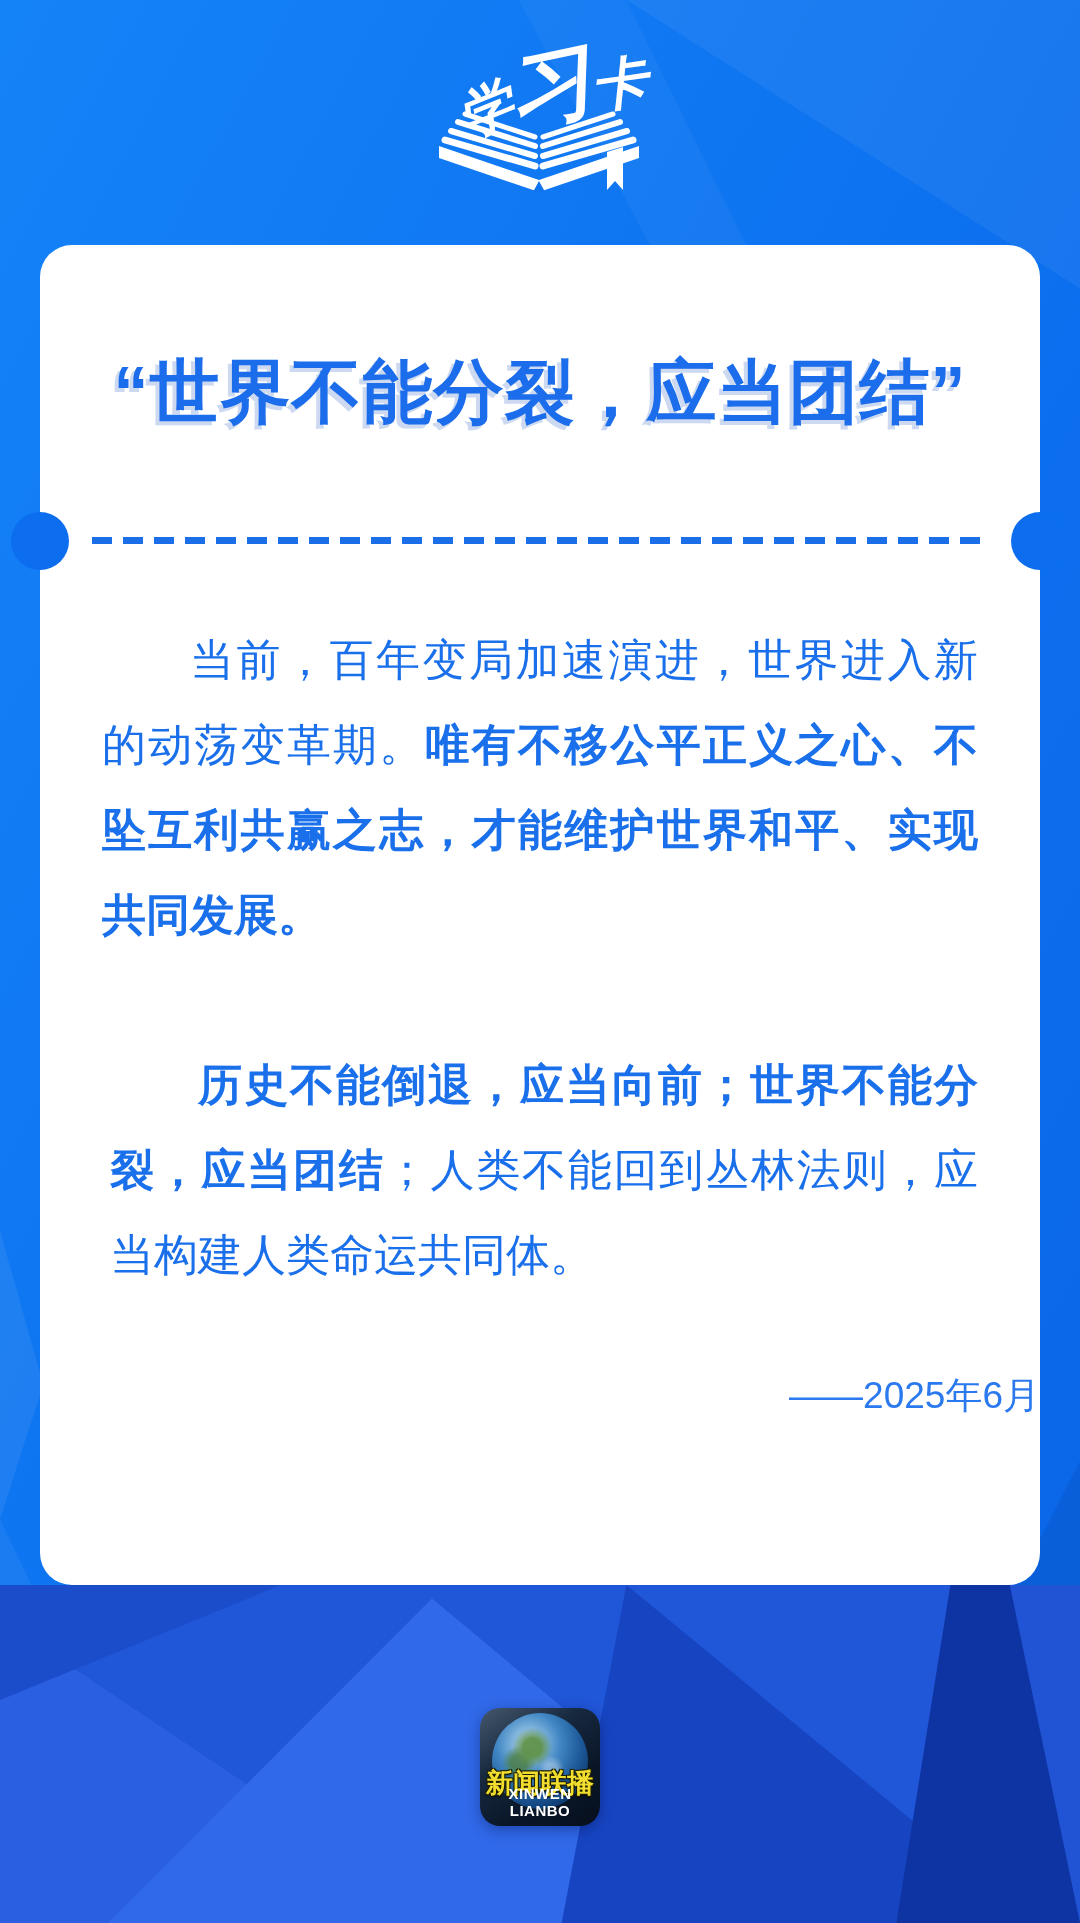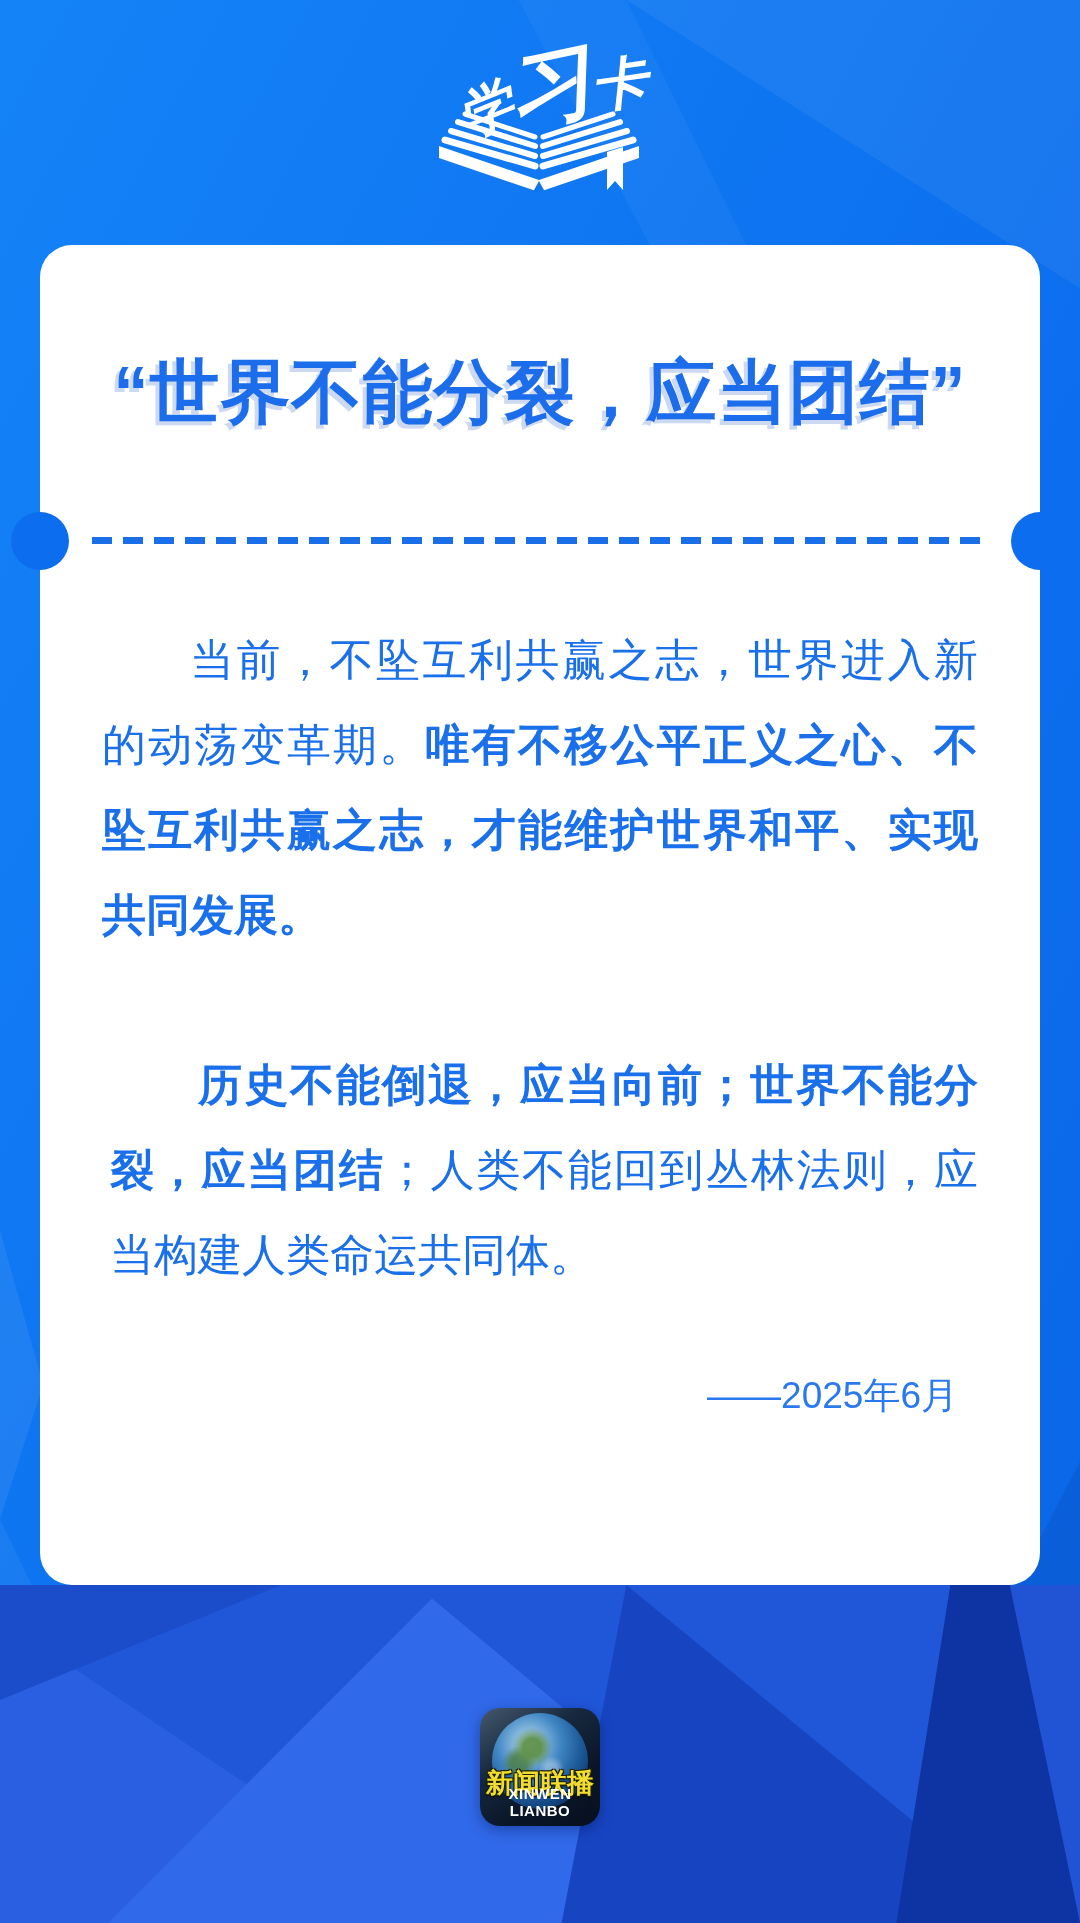--- a/index.html
+++ b/index.html
@@ -45,21 +45,21 @@
     background:repeating-linear-gradient(90deg,#1a6fe8 0 20px,transparent 20px 31px);}
   .notch{position:absolute;width:58px;height:58px;border-radius:50%;background:#0c6eee;
     top:50%;transform:translateY(-50%);}
   .notch-left{left:-29px;}
   .notch-right{right:-29px;}
   .card-body{margin-top:72px;padding:0 62px;font-size:44px;line-height:85px;
     color:#1a6feb;text-align:justify;}
   .card-body p{margin:0;text-indent:2em;}
   .card-body p + p{margin-top:85px;margin-left:8px;}
   .card-body b{font-weight:800;}
-  .attribution{margin-top:70px;padding-right:82px;text-align:right;
+  .attribution{margin-top:70px;text-align:right;
     color:#2a79ee;font-size:37px;line-height:57px;font-weight:400;}
   
   .channel-badge{position:absolute;left:50%;top:1708px;transform:translateX(-50%);
     width:120px;height:118px;border-radius:20px;overflow:hidden;text-align:center;
     background:linear-gradient(145deg,#46586c 0%,#17293f 35%,#0a1628 68%,#060f1d 100%);
     box-shadow:0 4px 14px rgba(0,10,60,.35);}
   .earth{position:absolute;left:50%;top:5px;transform:translateX(-50%);
     width:96px;height:96px;border-radius:50%;
     background:
       radial-gradient(circle at 42% 36%, rgba(96,146,74,.95) 0 11%, rgba(96,146,74,0) 24%),
@@ -115,21 +115,21 @@
   <div class="quote-card">
     <h1 class="card-title">“世界不能分裂，应当团结”</h1>
 
     <div class="divider-row">
       <div class="dash-line"></div>
       <div class="notch notch-left"></div>
       <div class="notch notch-right"></div>
     </div>
 
     <div class="card-body">
-        <p><span>当前，不坠互利共赢之志，世界进入新的动荡变革期。</span><b>唯有不移公平正义之心、不坠互利共赢之志，才能维护世界和平、实现共同发展。</b></p>
+        <p><span>当前，百年变局加速演进，世界进入新的动荡变革期。</span><b>唯有不移公平正义之心、不坠互利共赢之志，才能维护世界和平、实现共同发展。</b></p>
         <p><b>历史不能倒退，应当向前；世界不能分裂，应当团结</b><span>；人类不能回到丛林法则，应当构建人类命运共同体。</span></p>
       </div>
 
     <div class="attribution">
       <div>——2025年6月</div>
     </div>
   </div>
 
   <div class="channel-badge">
     <div class="earth"></div>

